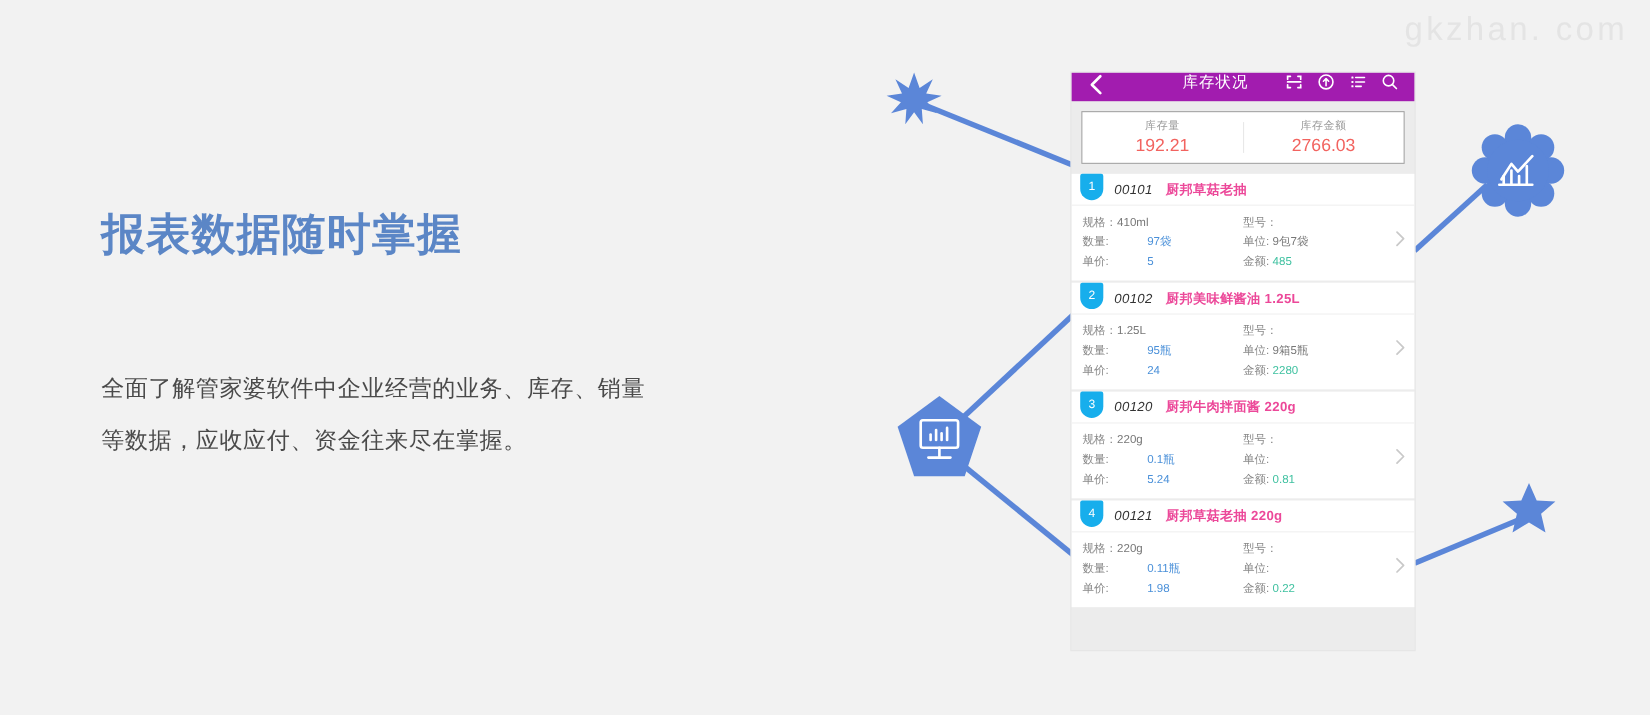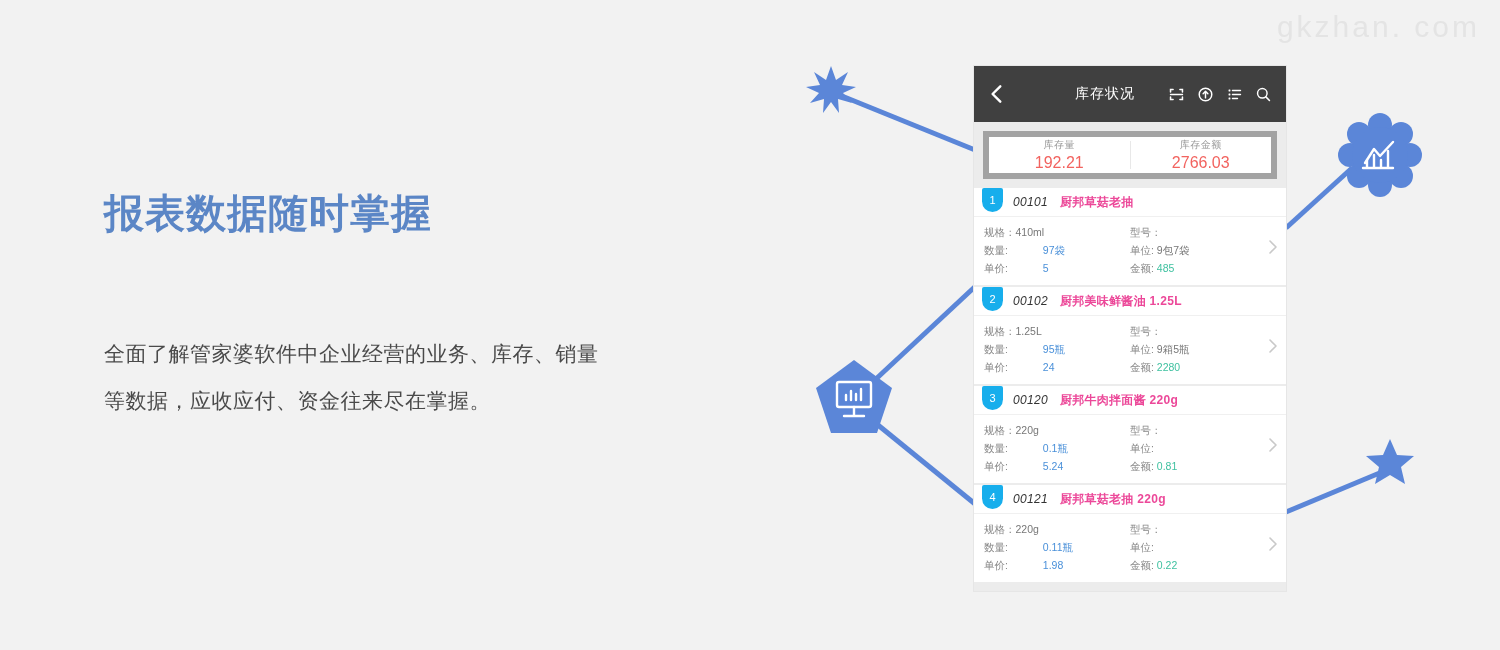--- a/index.html
+++ b/index.html
@@ -15,21 +15,21 @@
   
   .watermark{
     position:absolute;right:20px;top:10px;
     font-size:30px;letter-spacing:3px;
     color:#e4e4e4;
     white-space:nowrap;
     user-select:none;
   }
 
   
-  .copy{position:absolute;left:104px;top:188px;width:560px;}
+  .copy{position:absolute;left:92px;top:188px;width:560px;}
   .headline{
     font-size:40px;font-weight:bold;
     color:#5b86c6;
     letter-spacing:1px;
     line-height:1.25;
     margin:0;
   }
   .body-copy{
     margin:92px 0 0 0;
     font-size:21px;
@@ -44,42 +44,42 @@
 
   
   .phone{
     position:absolute;left:974px;top:66px;
     width:312px;height:525px;
     background:#ececec;
     box-shadow:0 0 0 1px #e6e6e6;
     overflow:hidden;
   }
   .ph-header{
-    height:56px;background:#404040;
-    display:flex;align-items:center;
+    height:26px;background:#a21caf;
+    display:flex;align-items:flex-start;
     padding:0 12px;
     box-sizing:border-box;
   }
   .ph-back{width:22px;display:flex;align-items:center;justify-content:flex-start;}
   .ph-title{
     flex:1;text-align:center;
     color:#ffffff;font-size:14px;
     letter-spacing:1px;
     padding-left:34px;
   }
   .ph-icons{display:flex;align-items:center;gap:12px;padding-right:2px;}
   .ph-icons .ic{width:17px;height:17px;display:block;}
 
   
   .stat-card{
     margin:9px 9px 0 9px;
     background:#ffffff;
     height:48px;
     display:flex;align-items:center;
-    border:6px solid #a3a3a3;
+    border:1px solid #a3a3a3;
     box-sizing:border-box;
   }
   .stat{flex:1;text-align:center;}
   .stat-lab{font-size:10px;color:#9a9a9a;line-height:14px;letter-spacing:.5px;}
   .stat-val{font-size:16px;color:#f2635f;line-height:21px;}
   .stat-div{width:1px;height:28px;background:#e8e8e8;}
 
   
   .list{margin-top:9px;background:#ececec;}
   .card{

